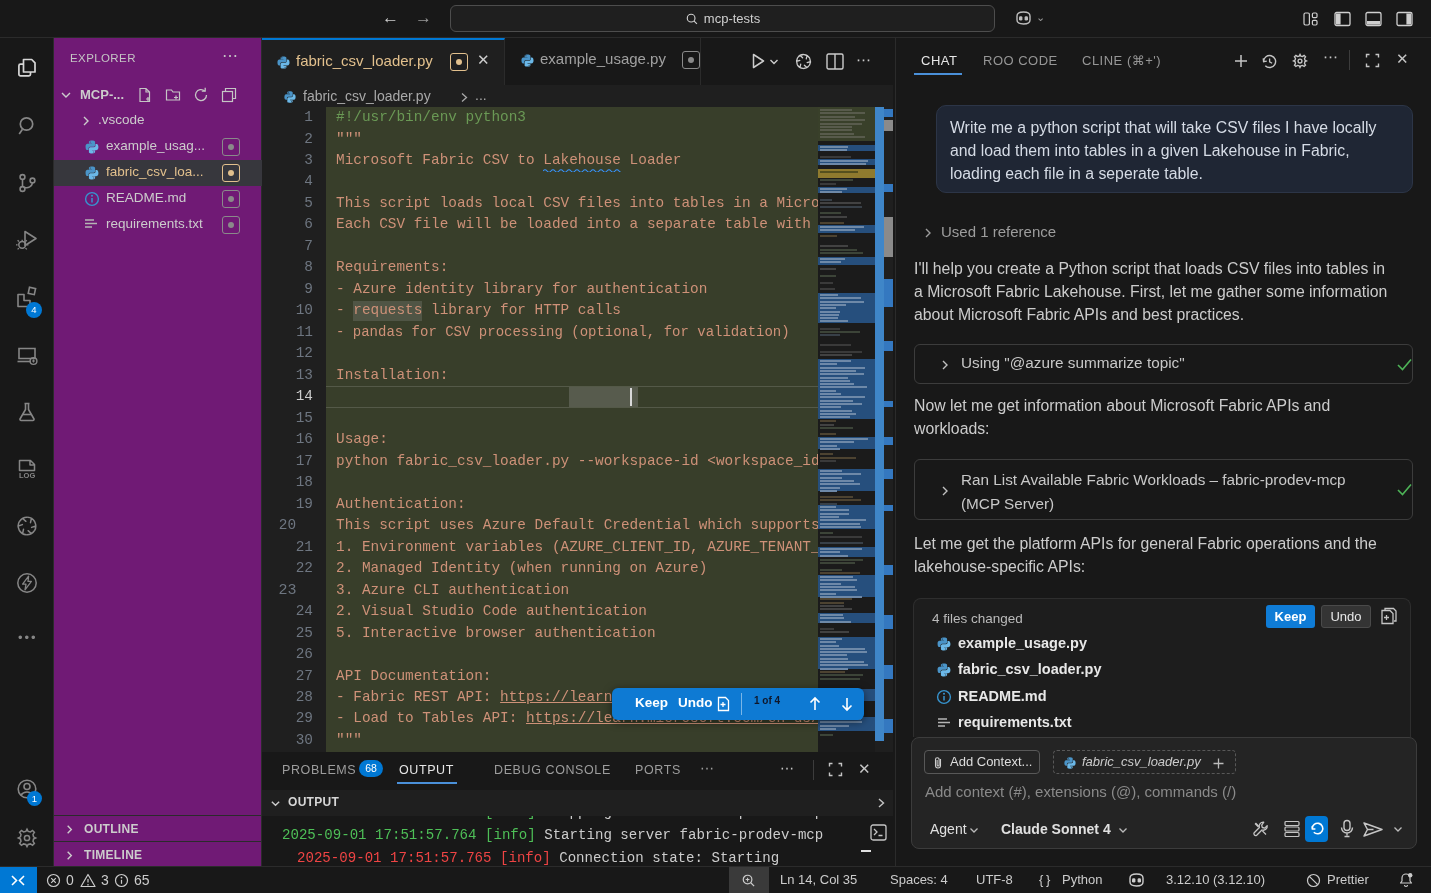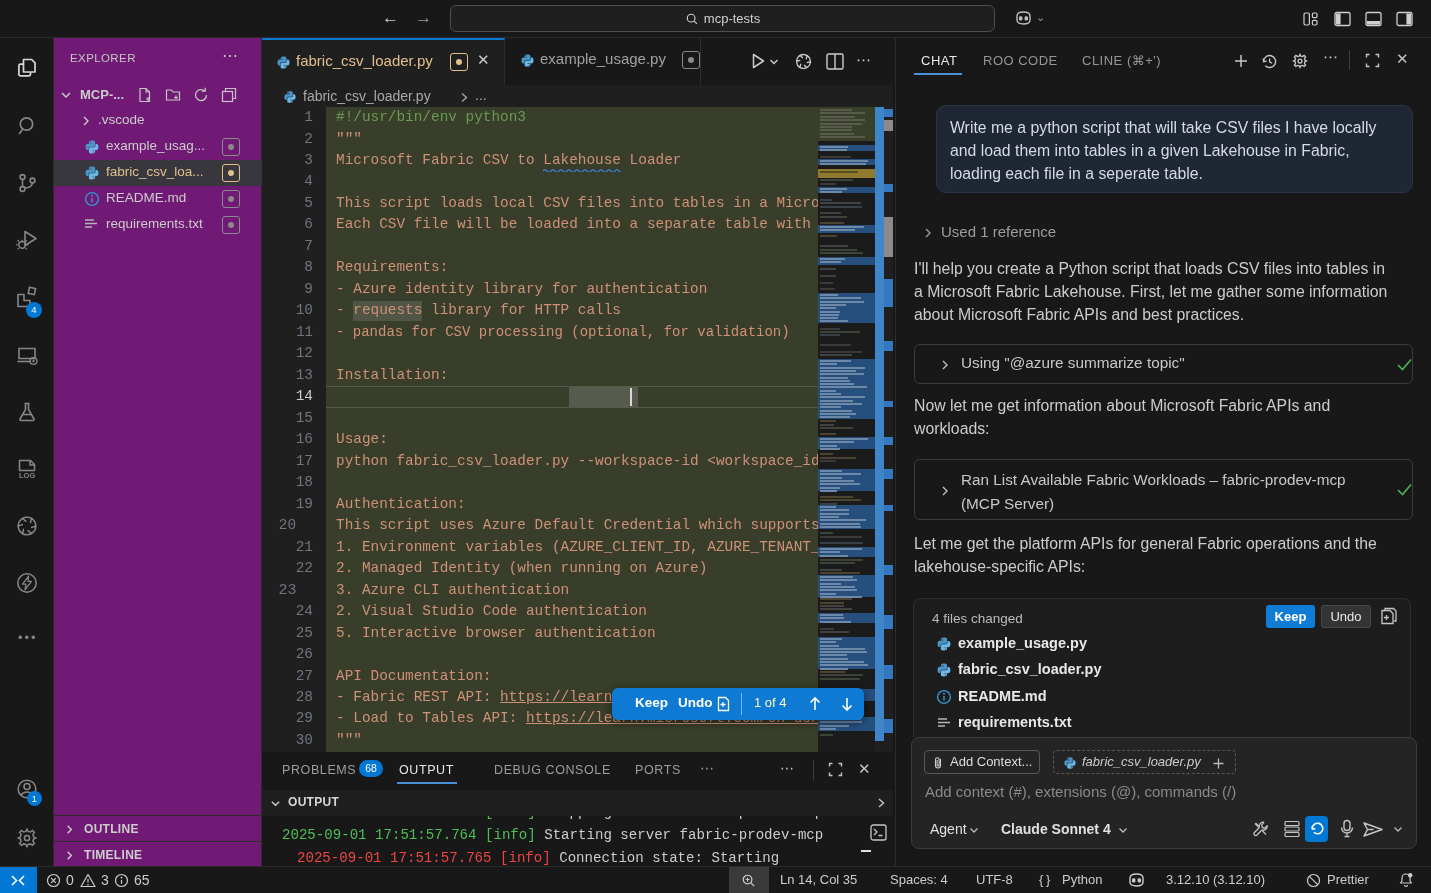--- a/index.html
+++ b/index.html
@@ -533,21 +533,21 @@
     </div>
 
     <div class="abs" style="left:350px;top:650px;width:252px;height:32px;background:#0e7ad3;border-radius:6px;box-shadow:0 2px 8px rgba(0,0,0,.5);">
       <div class="abs" style="left:23px;top:7px;font-size:13.5px;font-weight:bold;color:#fff;">Keep</div>
       <div class="abs" style="left:66px;top:7px;font-size:13.5px;font-weight:bold;color:#fff;">Undo</div>
       <svg class="abs" style="left:104px;top:8px;" width="15" height="16" viewBox="0 0 15 16">
           <path d="M2.5 1.5 h7 l3 3 v10 h-10 z" fill="none" stroke="#fff" stroke-width="1.3"></path>
           <path d="M7 6 v5 M4.5 8.5 h5" stroke="#fff" stroke-width="1.3"></path>
         </svg>
       <div class="abs" style="left:129px;top:5px;width:1px;height:22px;background:rgba(255,255,255,.45);"></div>
-      <div class="abs" style="left:142px;top:7px;font-size:13px;font-weight:normal;color:#fef9c3;">1 of 4</div>
+      <div class="abs" style="left:142px;top:7px;font-size:10px;font-weight:bold;color:#0f172a;">1 of 4</div>
       <svg class="abs" style="left:196px;top:8px;" width="14" height="16" viewBox="0 0 14 16">
           <path d="M7 14 V2 M2.5 6.5 L7 2 l4.5 4.5" fill="none" stroke="#fff" stroke-width="1.6"></path>
         </svg>
       <svg class="abs" style="left:228px;top:8px;" width="14" height="16" viewBox="0 0 14 16">
           <path d="M7 2 v12 M2.5 9.5 L7 14 l4.5-4.5" fill="none" stroke="#fff" stroke-width="1.6"></path>
         </svg>
     </div>
   </div>
 
   <div class="abs" id="panel" style="left:262px;top:752px;width:631px;height:114px;background:#181818;overflow:hidden;">

